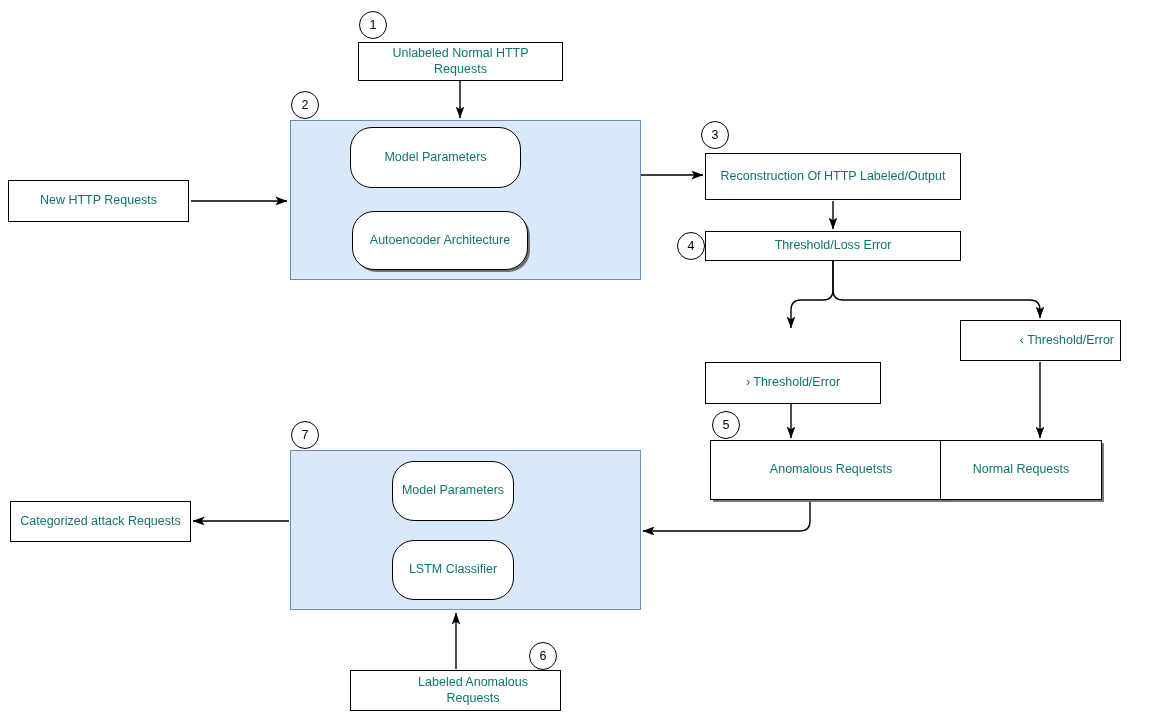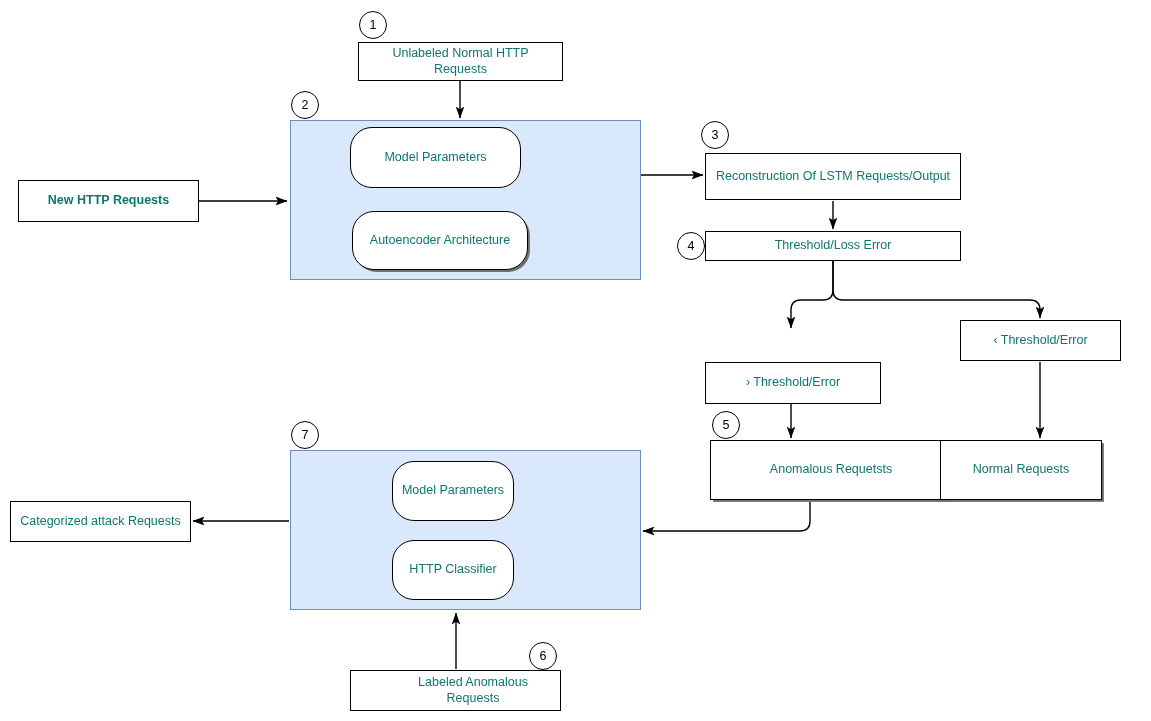--- a/index.html
+++ b/index.html
@@ -116,56 +116,56 @@
   </div>
 
   <div class="node rounded shadowed" style="left:352px; top:211px; width:176px; height:59px;">
     <span>Autoencoder Architecture</span>
   </div>
 
   <div class="node rect" style="left:358px; top:42px; width:205px; height:39px;">
     <span>Unlabeled Normal HTTP Requests</span>
   </div>
 
-  <div class="node rect" style="left:18px; top:180px; width:181px; height:42px;font-weight:bold;">
+  <div class="node rect" style="left:8px; top:180px; width:181px; height:42px;">
     <span>New HTTP Requests</span>
   </div>
 
   <div class="node rect" style="left:705px; top:153px; width:256px; height:47px;">
-    <span>Reconstruction Of LSTM Requests/Output</span>
+    <span>Reconstruction Of HTTP Labeled/Output</span>
   </div>
 
   <div class="node rect" style="left:705px; top:231px; width:256px; height:30px;justify-content:center;">
     <span>Threshold/Loss Error</span>
   </div>
 
   <div class="node rect" style="left:705px; top:330px; width:176px; height:42px;margin-top:32px;">
     <span>› Threshold/Error</span>
   </div>
 
-  <div class="node rect" style="left:960px; top:320px; width:161px; height:41px;">
+  <div class="node rect" style="left:960px; top:320px; width:161px; height:41px;justify-content:flex-end;">
     <span>‹ Threshold/Error</span>
   </div>
 
   <div class="node rect shadowed" style="left:710px; top:440px; width:242px; height:60px;">
     <span>Anomalous Requetsts</span>
   </div>
 
   <div class="node rect shadowed" style="left:940px; top:440px; width:162px; height:60px;">
     <span>Normal Requests</span>
   </div>
 
   <div class="node group" style="left:290px; top:450px; width:351px; height:160px;"></div>
 
   <div class="node rounded" style="left:392px; top:461px; width:122px; height:60px;">
     <span>Model Parameters</span>
   </div>
 
   <div class="node rounded" style="left:392px; top:540px; width:122px; height:60px;">
-    <span>HTTP Classifier</span>
+    <span>LSTM Classifier</span>
   </div>
 
   <div class="node rect" style="left:10px; top:501px; width:181px; height:41px;">
     <span>Categorized attack Requests</span>
   </div>
 
   <div class="node rect" style="left:350px; top:670px; width:211px; height:41px;padding-left:41px;">
     <span>Labeled Anomalous Requests</span>
   </div>
 

